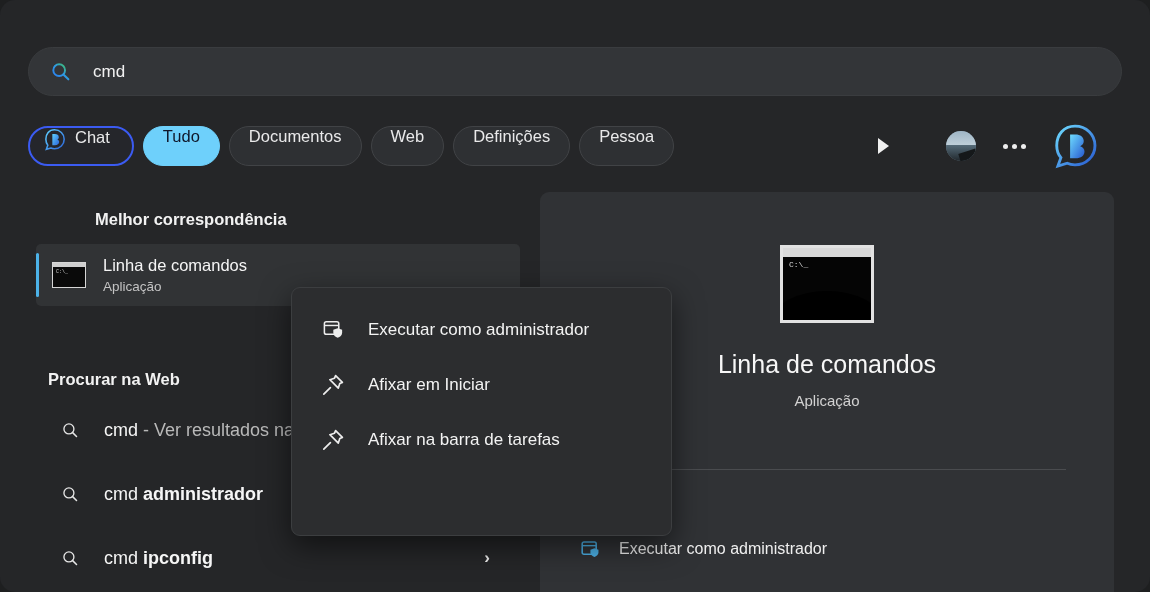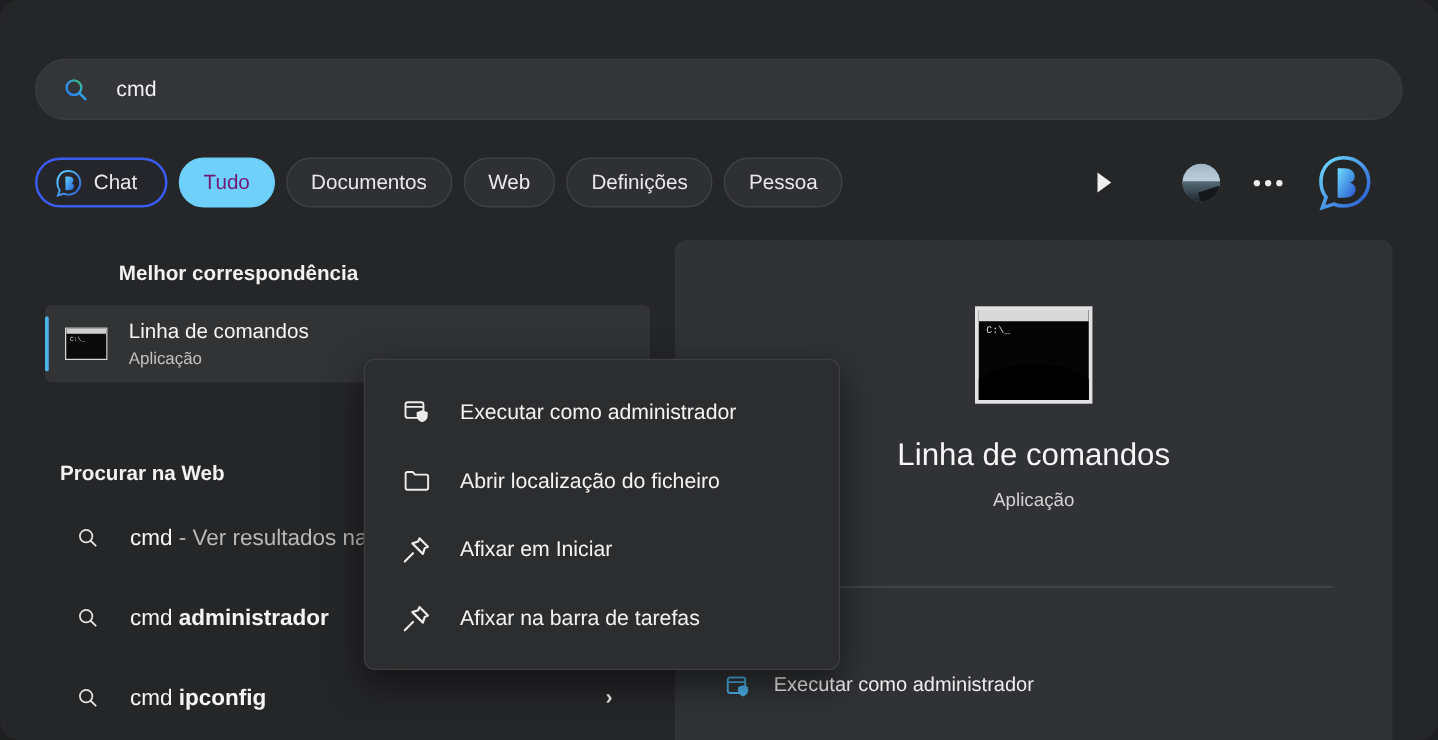--- a/index.html
+++ b/index.html
@@ -61,38 +61,38 @@
     overflow: hidden;
   }
   .pill {
     height: 40px;
     border-radius: 21px;
     background: #2e3033;
     border: 1px solid #414346;
     color: #e9e9ea;
     font-size: 16.5px;
     display: flex;
-    align-items: center;
+    align-items: flex-start;
     justify-content: center;
     padding: 0 19px;
     white-space: nowrap;
     flex: 0 0 auto;
   }
   .pill.chat {
     border: 2px solid #3b5bf2;
     background: #25262b;
     padding-left: 13px;
     padding-right: 22px;
     gap: 9px;
     border-radius: 21px;
   }
   .pill.active {
     background: #6ed0fb;
     border-color: #6ed0fb;
-    color: #701a75;
+    color: #0f172a;
   }
 
   .right-tools {
     position: absolute;
     top: 122px;
     left: 862px;
     height: 48px;
     display: flex;
     align-items: center;
     gap: 0px;
@@ -491,28 +491,20 @@
       <span class="ctx-icon">
         <svg width="23" height="23" viewBox="0 0 24 24">
           <rect x="2.5" y="4" width="15" height="13" rx="2" fill="none" stroke="#ededed" stroke-width="1.6"></rect>
           <line x1="2.5" y1="7.8" x2="17.5" y2="7.8" stroke="#ededed" stroke-width="1.5"></line>
           <path d="M16.4 10.6l4.6 1.7v3.2c0 2.6-2.2 4.4-4.6 5.2-2.4-.8-4.6-2.6-4.6-5.2v-3.2z" fill="#ededed"></path>
         </svg>
       </span>
       <span class="ctx-label">Executar como administrador</span>
     </div>
 
-    <div class="ctx-item">
-      <span class="ctx-icon">
-        <svg width="23" height="23" viewBox="0 0 24 24">
-          <path d="M2.6 6.4a1.6 1.6 0 011.6-1.6h4.3l2 2.2h9.3a1.6 1.6 0 011.6 1.6v9.4a1.6 1.6 0 01-1.6 1.6H4.2a1.6 1.6 0 01-1.6-1.6z" fill="none" stroke="#ededed" stroke-width="1.6" stroke-linejoin="round"></path>
-        </svg>
-      </span>
-      <span class="ctx-label">Abrir localização do ficheiro</span>
-    </div>
 
     <div class="ctx-item">
       <span class="ctx-icon">
         <svg width="24" height="24" viewBox="0 0 24 24">
           <g fill="none" stroke="#ededed" stroke-width="1.7" stroke-linejoin="round" stroke-linecap="round">
             <path d="M14.6 2.6l6.8 6.8-2.6 1.1-1.5 4.6-8.4-8.4 4.6-1.5z"></path>
             <line x1="9.4" y1="14.6" x2="2.8" y2="21.2"></line>
           </g>
         </svg>
       </span>

